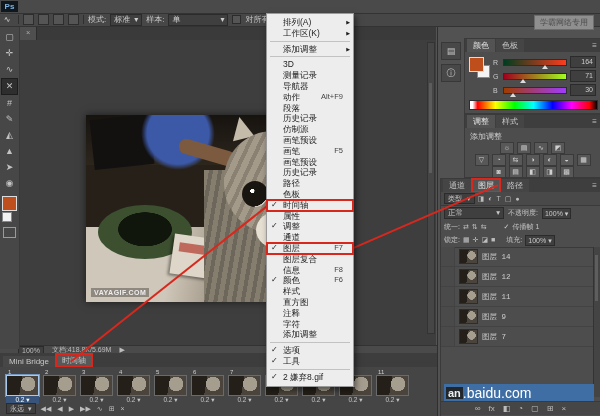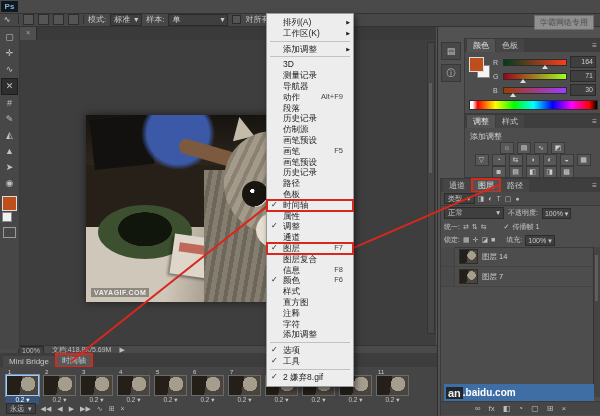--- a/index.html
+++ b/index.html
@@ -145,36 +145,36 @@
   .lp-blend{position:absolute;left:0;top:27px;width:100%;height:14px;display:flex;align-items:center;gap:4px;padding-left:3px;}
   .lp-blend .dd{background:#3f3f3f;border:1px solid #2b2b2b;color:#c9c9c9;font-size:7.5px;
     width:52px;height:10px;line-height:10px;display:flex;justify-content:space-between;padding:0 3px;}
   .lp-lbl{font-size:7px;color:#c5c5c5;}
   .lp-valbox{background:#3f3f3f;border:1px solid #2b2b2b;color:#c9c9c9;font-size:7px;
     padding:0 2px;height:9px;line-height:9px;display:flex;gap:2px;}
   .lp-unify{position:absolute;left:0;top:42px;width:100%;height:12px;display:flex;align-items:center;gap:3px;padding-left:3px;}
   .lp-lock{position:absolute;left:0;top:54px;width:100%;height:14px;display:flex;align-items:center;gap:3px;
     padding-left:3px;border-bottom:1px solid #3a3a3a;}
   .lp-check{font-size:7px;color:#cfcfcf;margin-left:14px;}
-  .lrows{position:absolute;left:0;top:68px;width:153px;}
+  .lrows{position:absolute;left:0;top:68px;width:153px;font-family:Liberation Mono, monospace;}
   .lrow{display:flex;align-items:center;height:19px;border-bottom:1px solid #434343;gap:4px;}
   .eyewell{width:13px;height:19px;border-right:1px solid #434343;background:#4a4a4a;}
   .lthumb{width:17px;height:13px;border:1px solid #2d2d2d;
     background:radial-gradient(circle at 68% 42%,#a59d8e 0 30%,rgba(0,0,0,0) 31%),
                linear-gradient(100deg,#241f18 0 45%,#4a443c 45%);}
   .lname{font-size:7.5px;color:#cfcfcf;}
   .lscroll{position:absolute;right:0;top:68px;width:6px;height:150px;background:#444;border-left:1px solid #333;}
   .lscroll .vthumb{position:absolute;left:1px;top:8px;width:3px;height:46px;background:#5e5e5e;}
   .lp-footer{position:absolute;left:0;bottom:1px;width:100%;height:13px;background:#464646;
     display:flex;align-items:center;justify-content:center;gap:8px;border-top:1px solid #3a3a3a;}
   .lp-footer span{color:#bdbdbd;font-size:8px;}
   .baiduwm{position:absolute;left:3px;top:205px;width:150px;height:17px;background:#3f6ea5;
     display:flex;align-items:center;z-index:6;}
   .baiduwm .pre{background:#20262c;color:#eee;font-size:11px;font-weight:bold;padding:0 2px;margin-left:2px;}
-  .baiduwm .rest{color:#fff;font-size:10px;font-weight:bold;}
+  .baiduwm .rest{color:#fff;font-size:14px;font-weight:normal;}
   
   .wmenu{position:absolute;left:266px;top:13px;width:86px;background:#ededed;border:1px solid #9a9a9a;
     box-shadow:2px 3px 6px rgba(0,0,0,.5);padding:3px 0;z-index:50;}
   .wm-item{position:relative;height:10.8px;line-height:10.8px;font-size:8.5px;color:#1c1c1c;
     padding:0 10px 0 16px;display:flex;justify-content:space-between;white-space:nowrap;}
   .wm-item.checked::before{content:"✓";position:absolute;left:4px;font-size:8px;}
   .wm-item.submenu::after{content:"▶";position:absolute;right:3px;font-size:5px;top:0;}
   .wm-item.separator{height:0;padding:0;border-top:1px solid #c2c2c2;margin:2px 3px;}
   .wm-item.boxed{outline:2px solid #d8281e;outline-offset:-1px;}
   .wm-short{color:#444;font-size:7.5px;margin-left:12px;}
@@ -530,23 +530,38 @@
 
       <div class="lrows">
 
           <div class="lrow">
             <span class="eyewell"></span>
             <span class="lthumb"></span>
             <span class="lname">图层 14</span>
           </div>
 
 
-
-
-
+          <div class="lrow">
+            <span class="eyewell"></span>
+            <span class="lthumb"></span>
+            <span class="lname">图层 12</span>
+          </div>
+
+          <div class="lrow">
+            <span class="eyewell"></span>
+            <span class="lthumb"></span>
+            <span class="lname">图层 11</span>
+          </div>
+
+
+          <div class="lrow">
+            <span class="eyewell"></span>
+            <span class="lthumb"></span>
+            <span class="lname">图层 9</span>
+          </div>
 
 
           <div class="lrow">
             <span class="eyewell"></span>
             <span class="lthumb"></span>
             <span class="lname">图层 7</span>
           </div>
         </div>
       <div class="lscroll">
         <div class="vthumb"></div>

